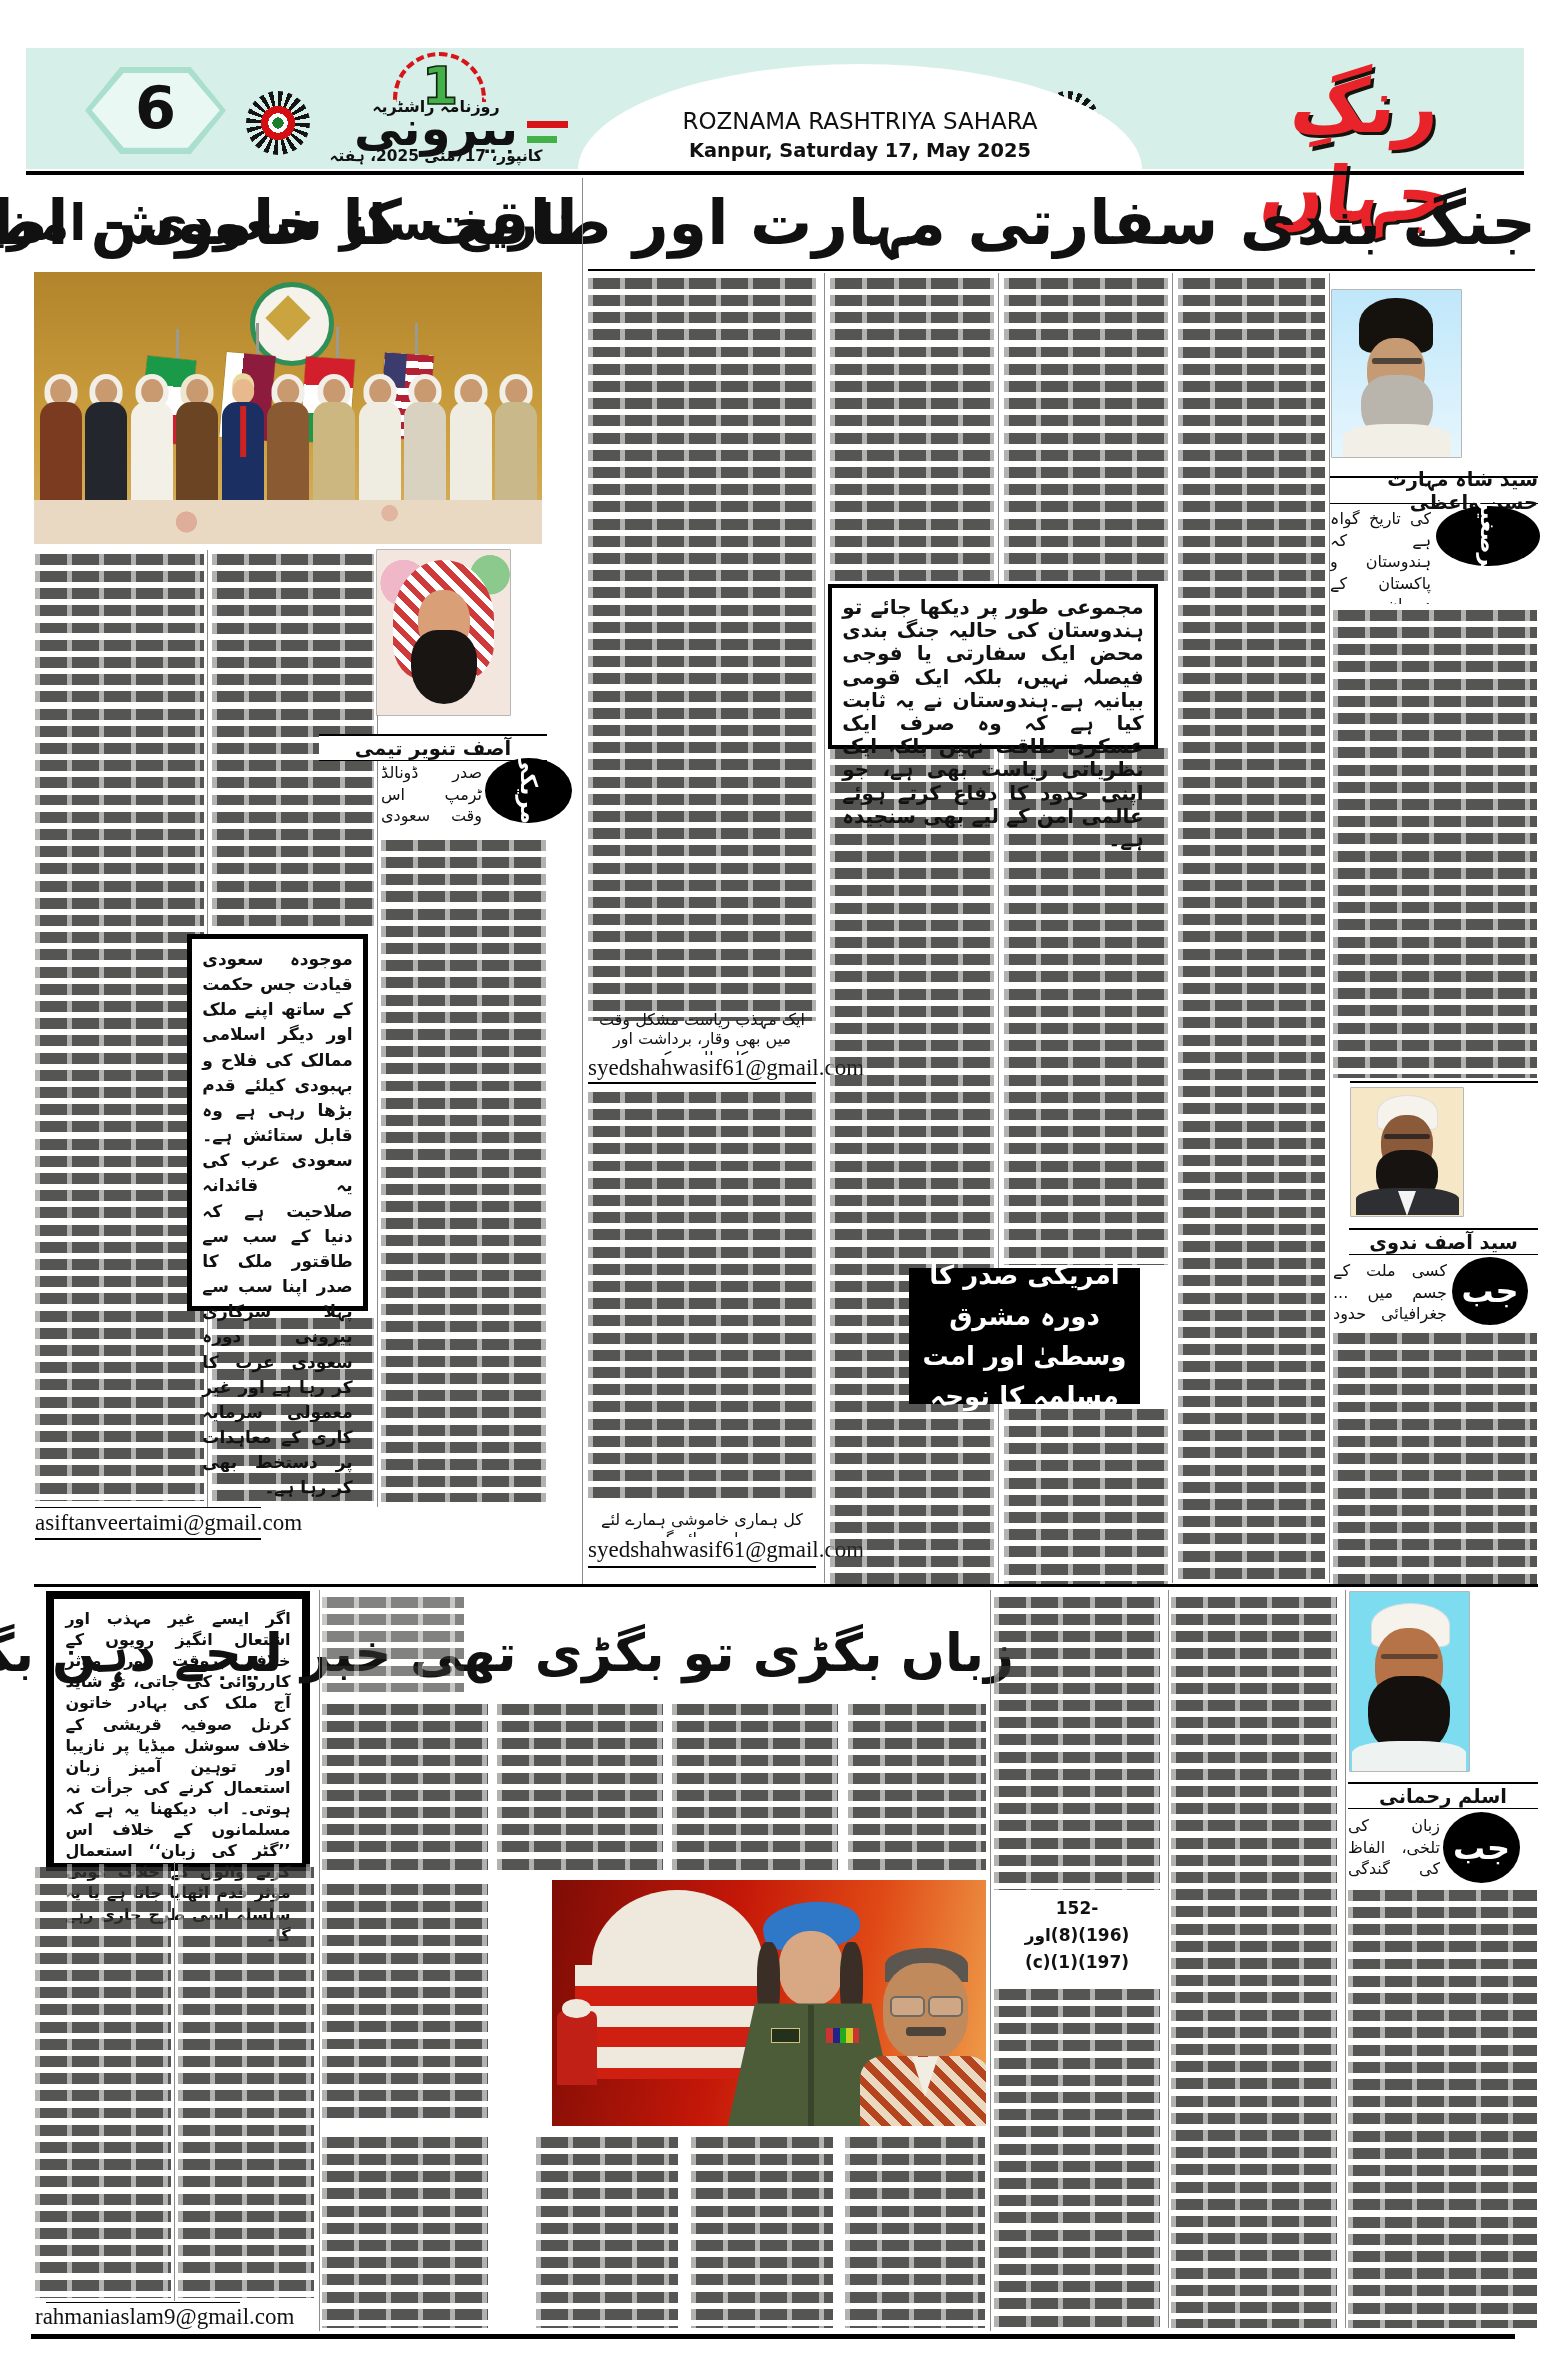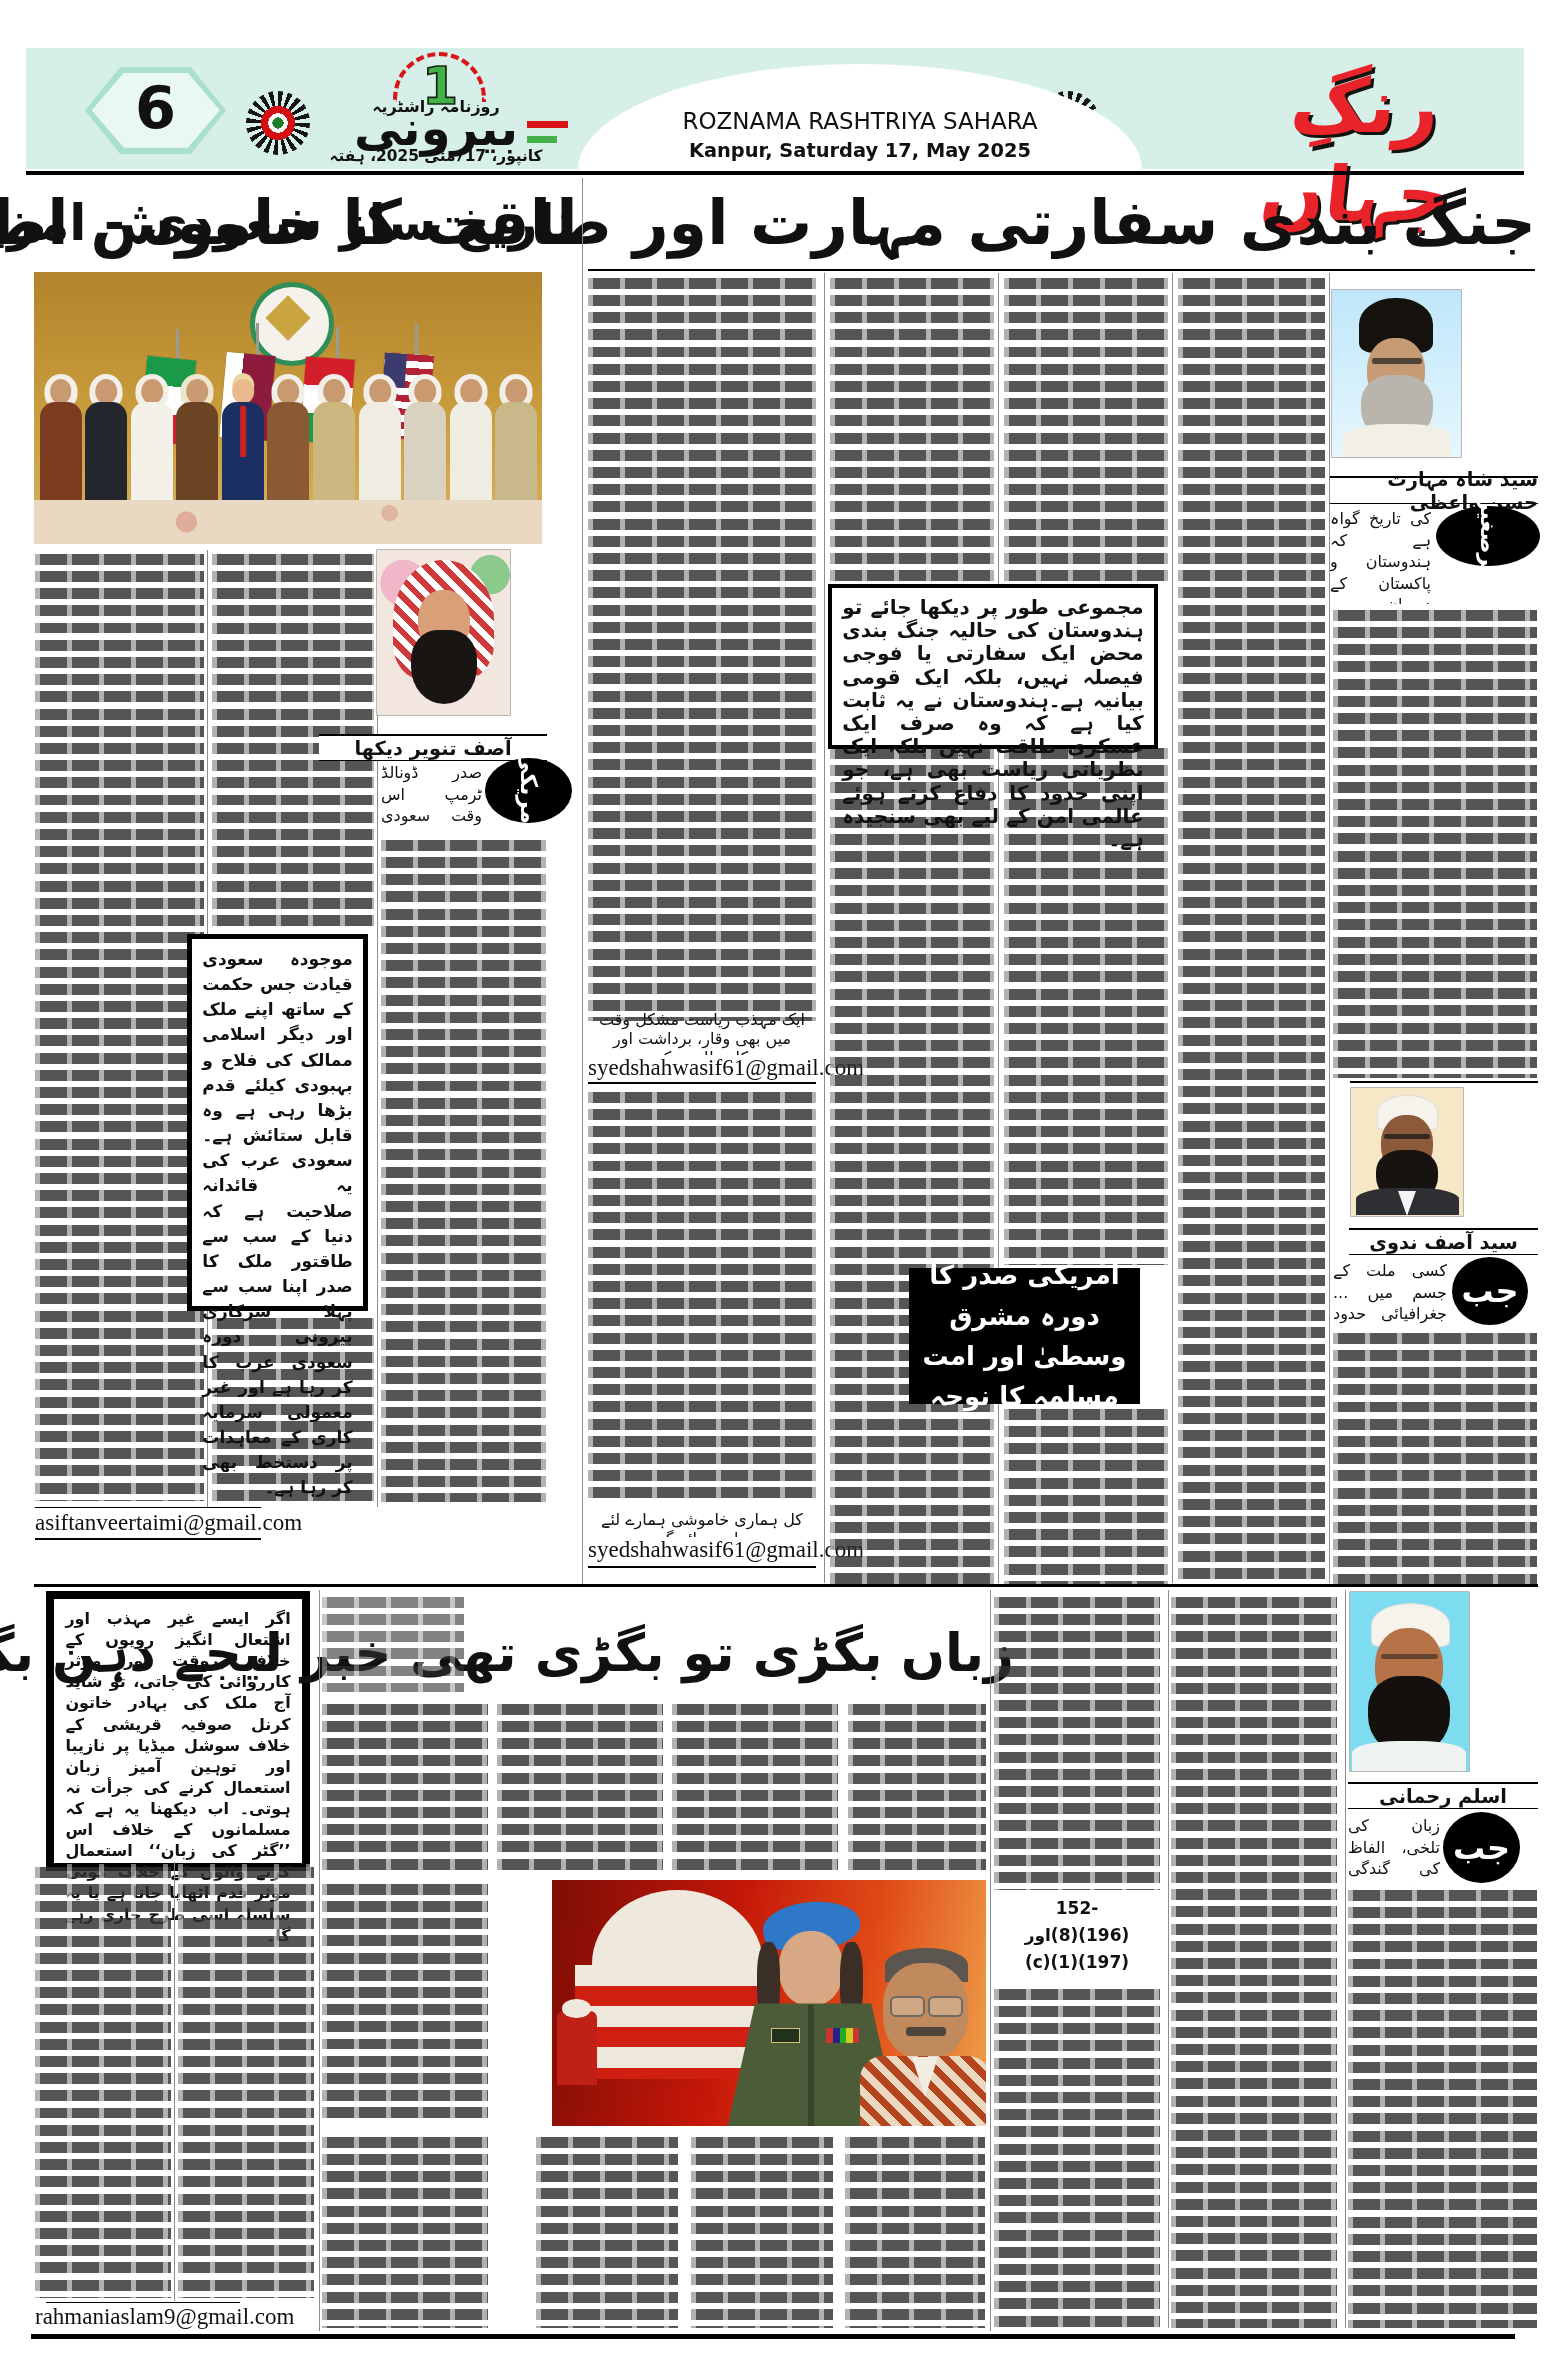--- a/index.html
+++ b/index.html
@@ -185,21 +185,21 @@
   <div class="abs fill" style="left:212px;top:551px;width:162px;height:378px;"></div>
   <div class="abs fill" style="left:212px;top:1315px;width:162px;height:188px;"></div>
 
   <div class="abs portrait" style="left:377px;top:550px;width:133px;height:165px;
        background:radial-gradient(circle at 20% 20%, #f0b7c8 0 23px, transparent 23.4px),radial-gradient(circle at 85% 15%, #8cc98c 0 19.4px, transparent 20px),#f3e6df;">
     <div class="pt-cap" style="left:16px;top:10.3px;width:101px;height:120px;border-radius:50% 50% 30% 30%;
          background:repeating-linear-gradient(45deg,#cf3a3a 0 6.3px,#fff 6.3px 12.5px);"></div>
     <div class="pt-face" style="left:41px;top:40px;width:52px;height:63px;background:#d9a078;"></div>
     <div class="pt-beard" style="left:34px;top:80px;width:66px;height:74px;background:#181512;"></div>
   </div>
-  <div class="abs rtl byline-bar" style="left:319px;top:734px;width:228px;height:24px;">آصف تنویر دیکھا</div>
+  <div class="abs rtl byline-bar" style="left:319px;top:734px;width:228px;height:24px;">آصف تنویر تیمی</div>
   <div class="abs rtl black-oval" style="left:485px;top:758px;width:87px;height:65px;border-radius:50%;">
     <span style="display:block;transform:rotate(90deg);font-size:23px;">امریکی</span>
   </div>
   <div class="abs rtl lede" style="left:381px;top:762px;width:101px;height:68px;">صدر ڈونالڈ ٹرمپ اس وقت سعودی عرب کی راجدھانی ریاض میں ہیں۔ وہ دوسری مرتبہ امریکہ کی کرسی صدارت پر براجمان</div>
   <div class="abs fill" style="left:381px;top:837px;width:165px;height:665px;"></div>
 
   <div class="abs rtl quote-box" style="left:187px;top:934px;width:171px;height:367px;border-width:5.1px;">
     <div class="quote-inner" style="font-size:17px;line-height:1.48;">موجودہ سعودی قیادت جس حکمت کے ساتھ اپنے ملک اور دیگر اسلامی ممالک کی فلاح و بہبودی کیلئے قدم بڑھا رہی ہے وہ قابل ستائش ہے۔ سعودی عرب کی یہ قائدانہ صلاحیت ہے کہ دنیا کے سب سے طاقتور ملک کا صدر اپنا سب سے پہلا سرکاری بیرونی دورہ سعودی عرب کا کر رہا ہے اور غیر معمولی سرمایہ کاری کے معاہدات پر دستخط بھی کر رہا ہے۔</div>
   </div>
 

